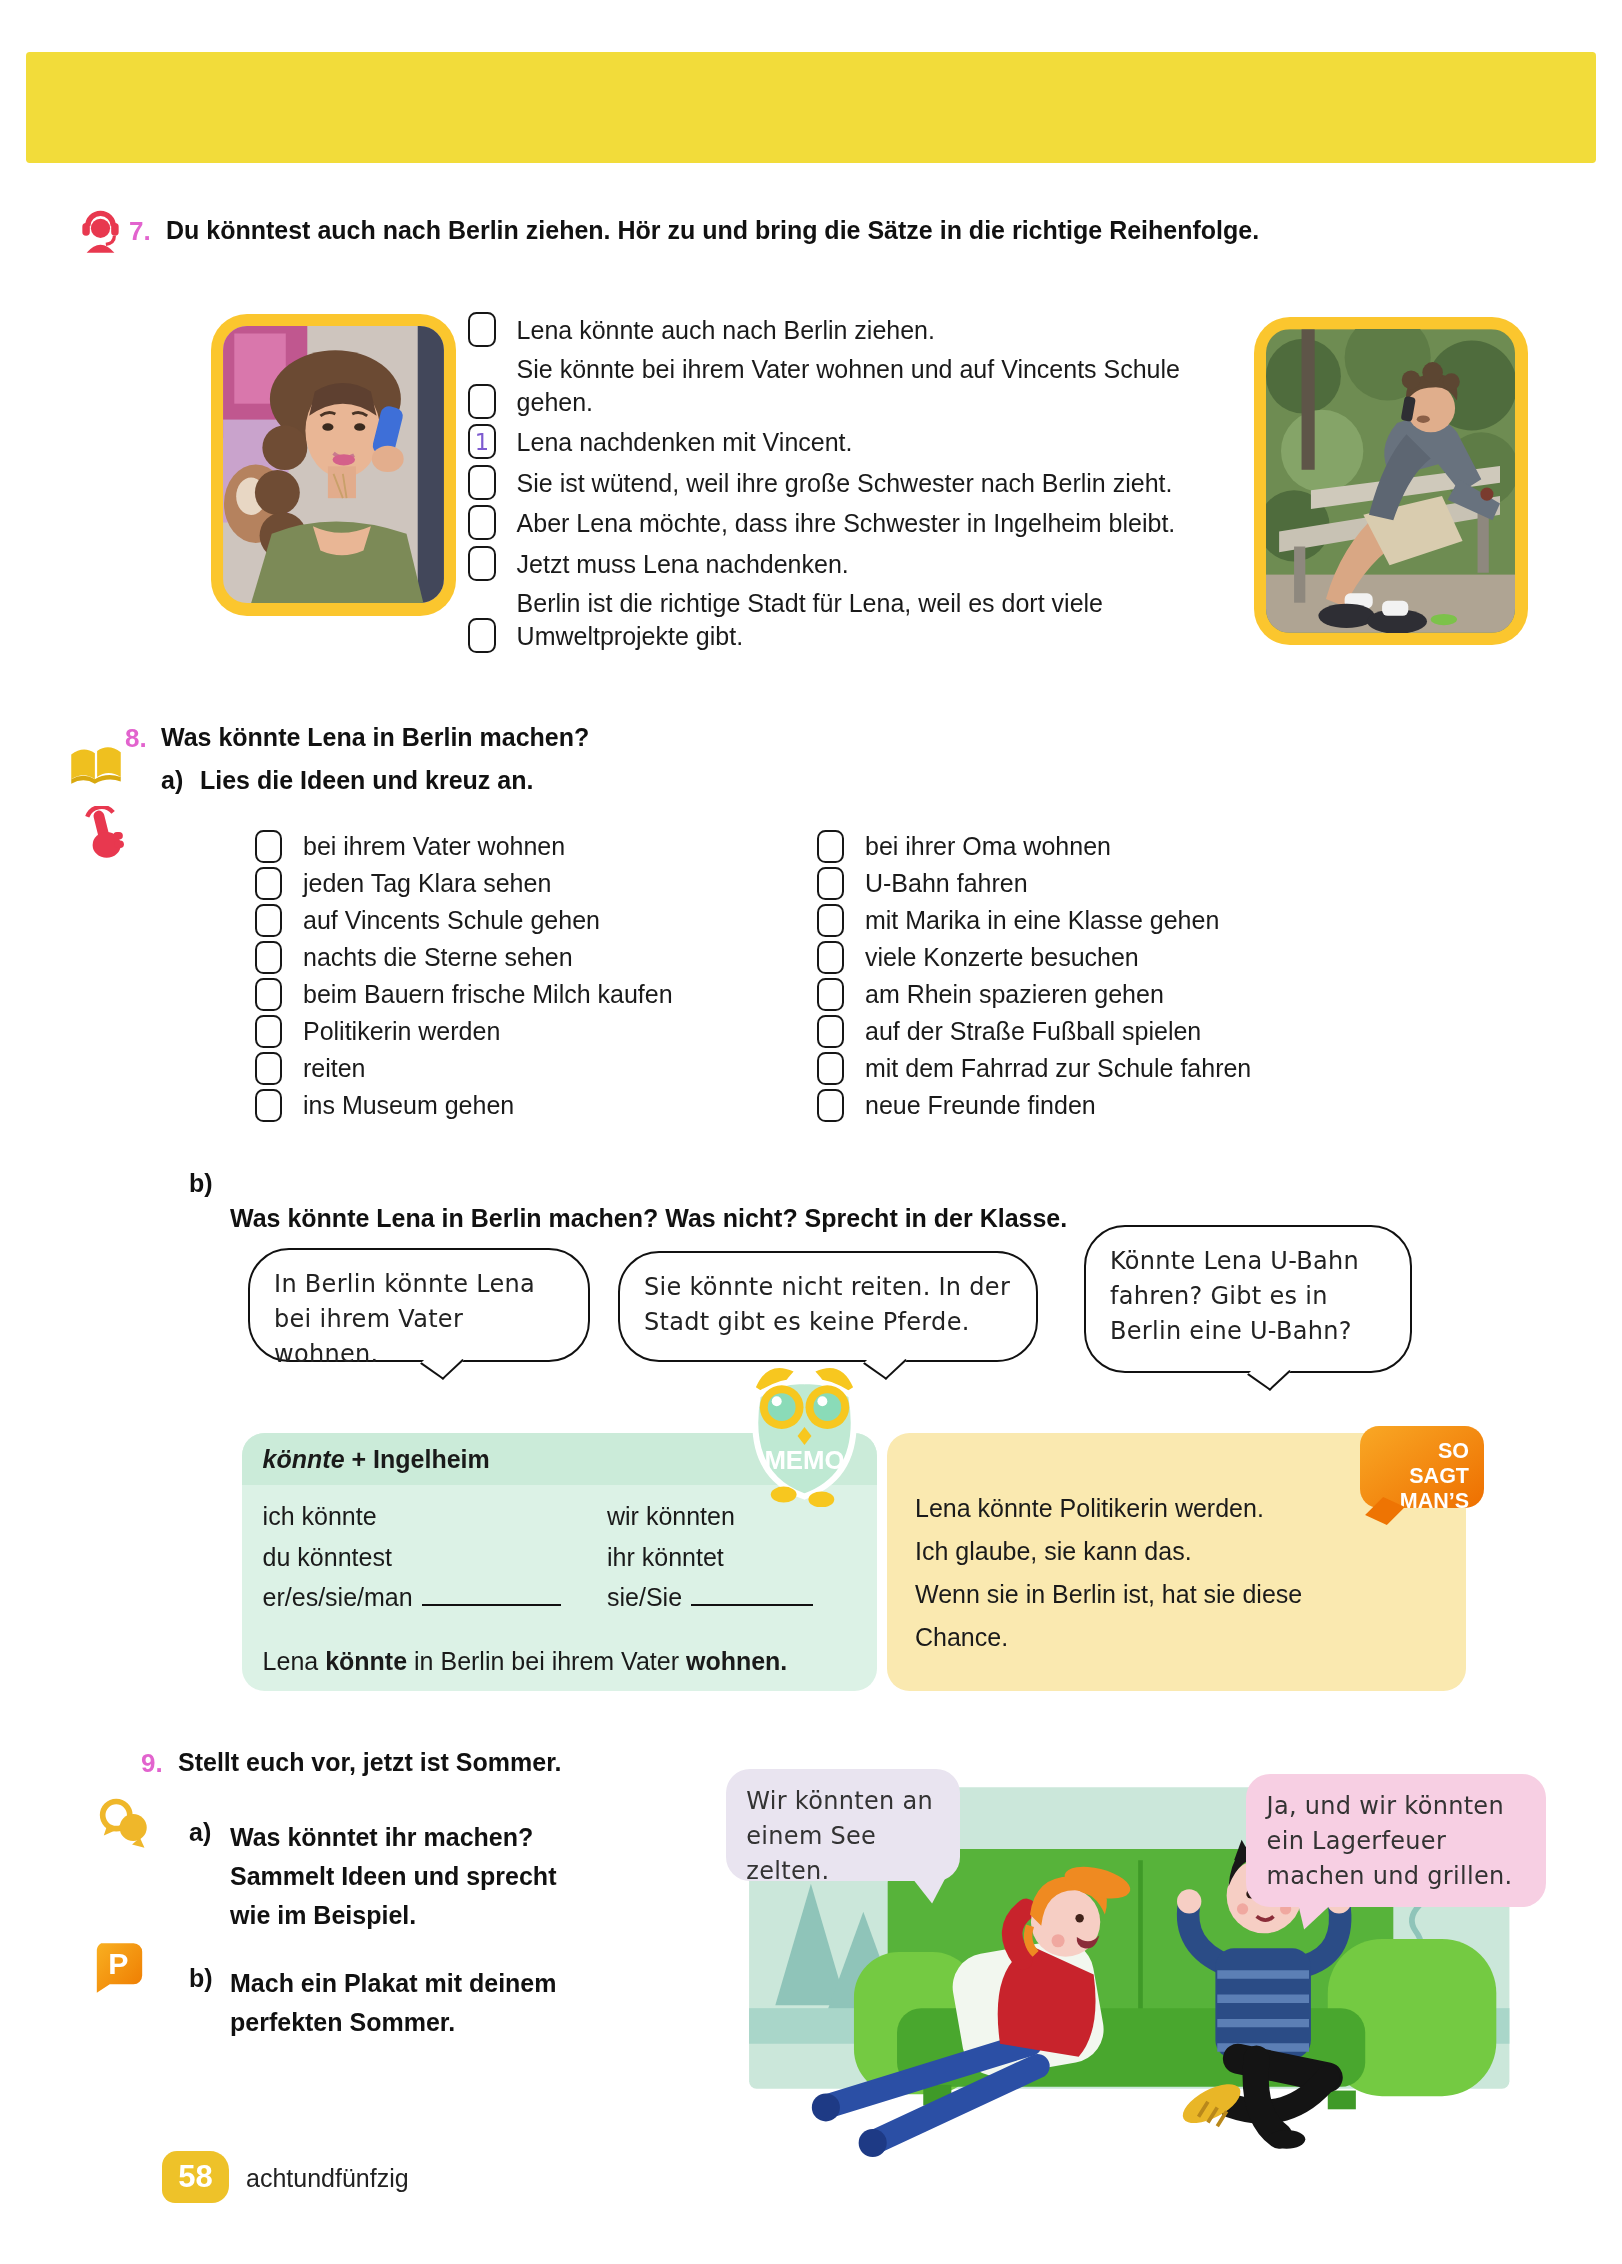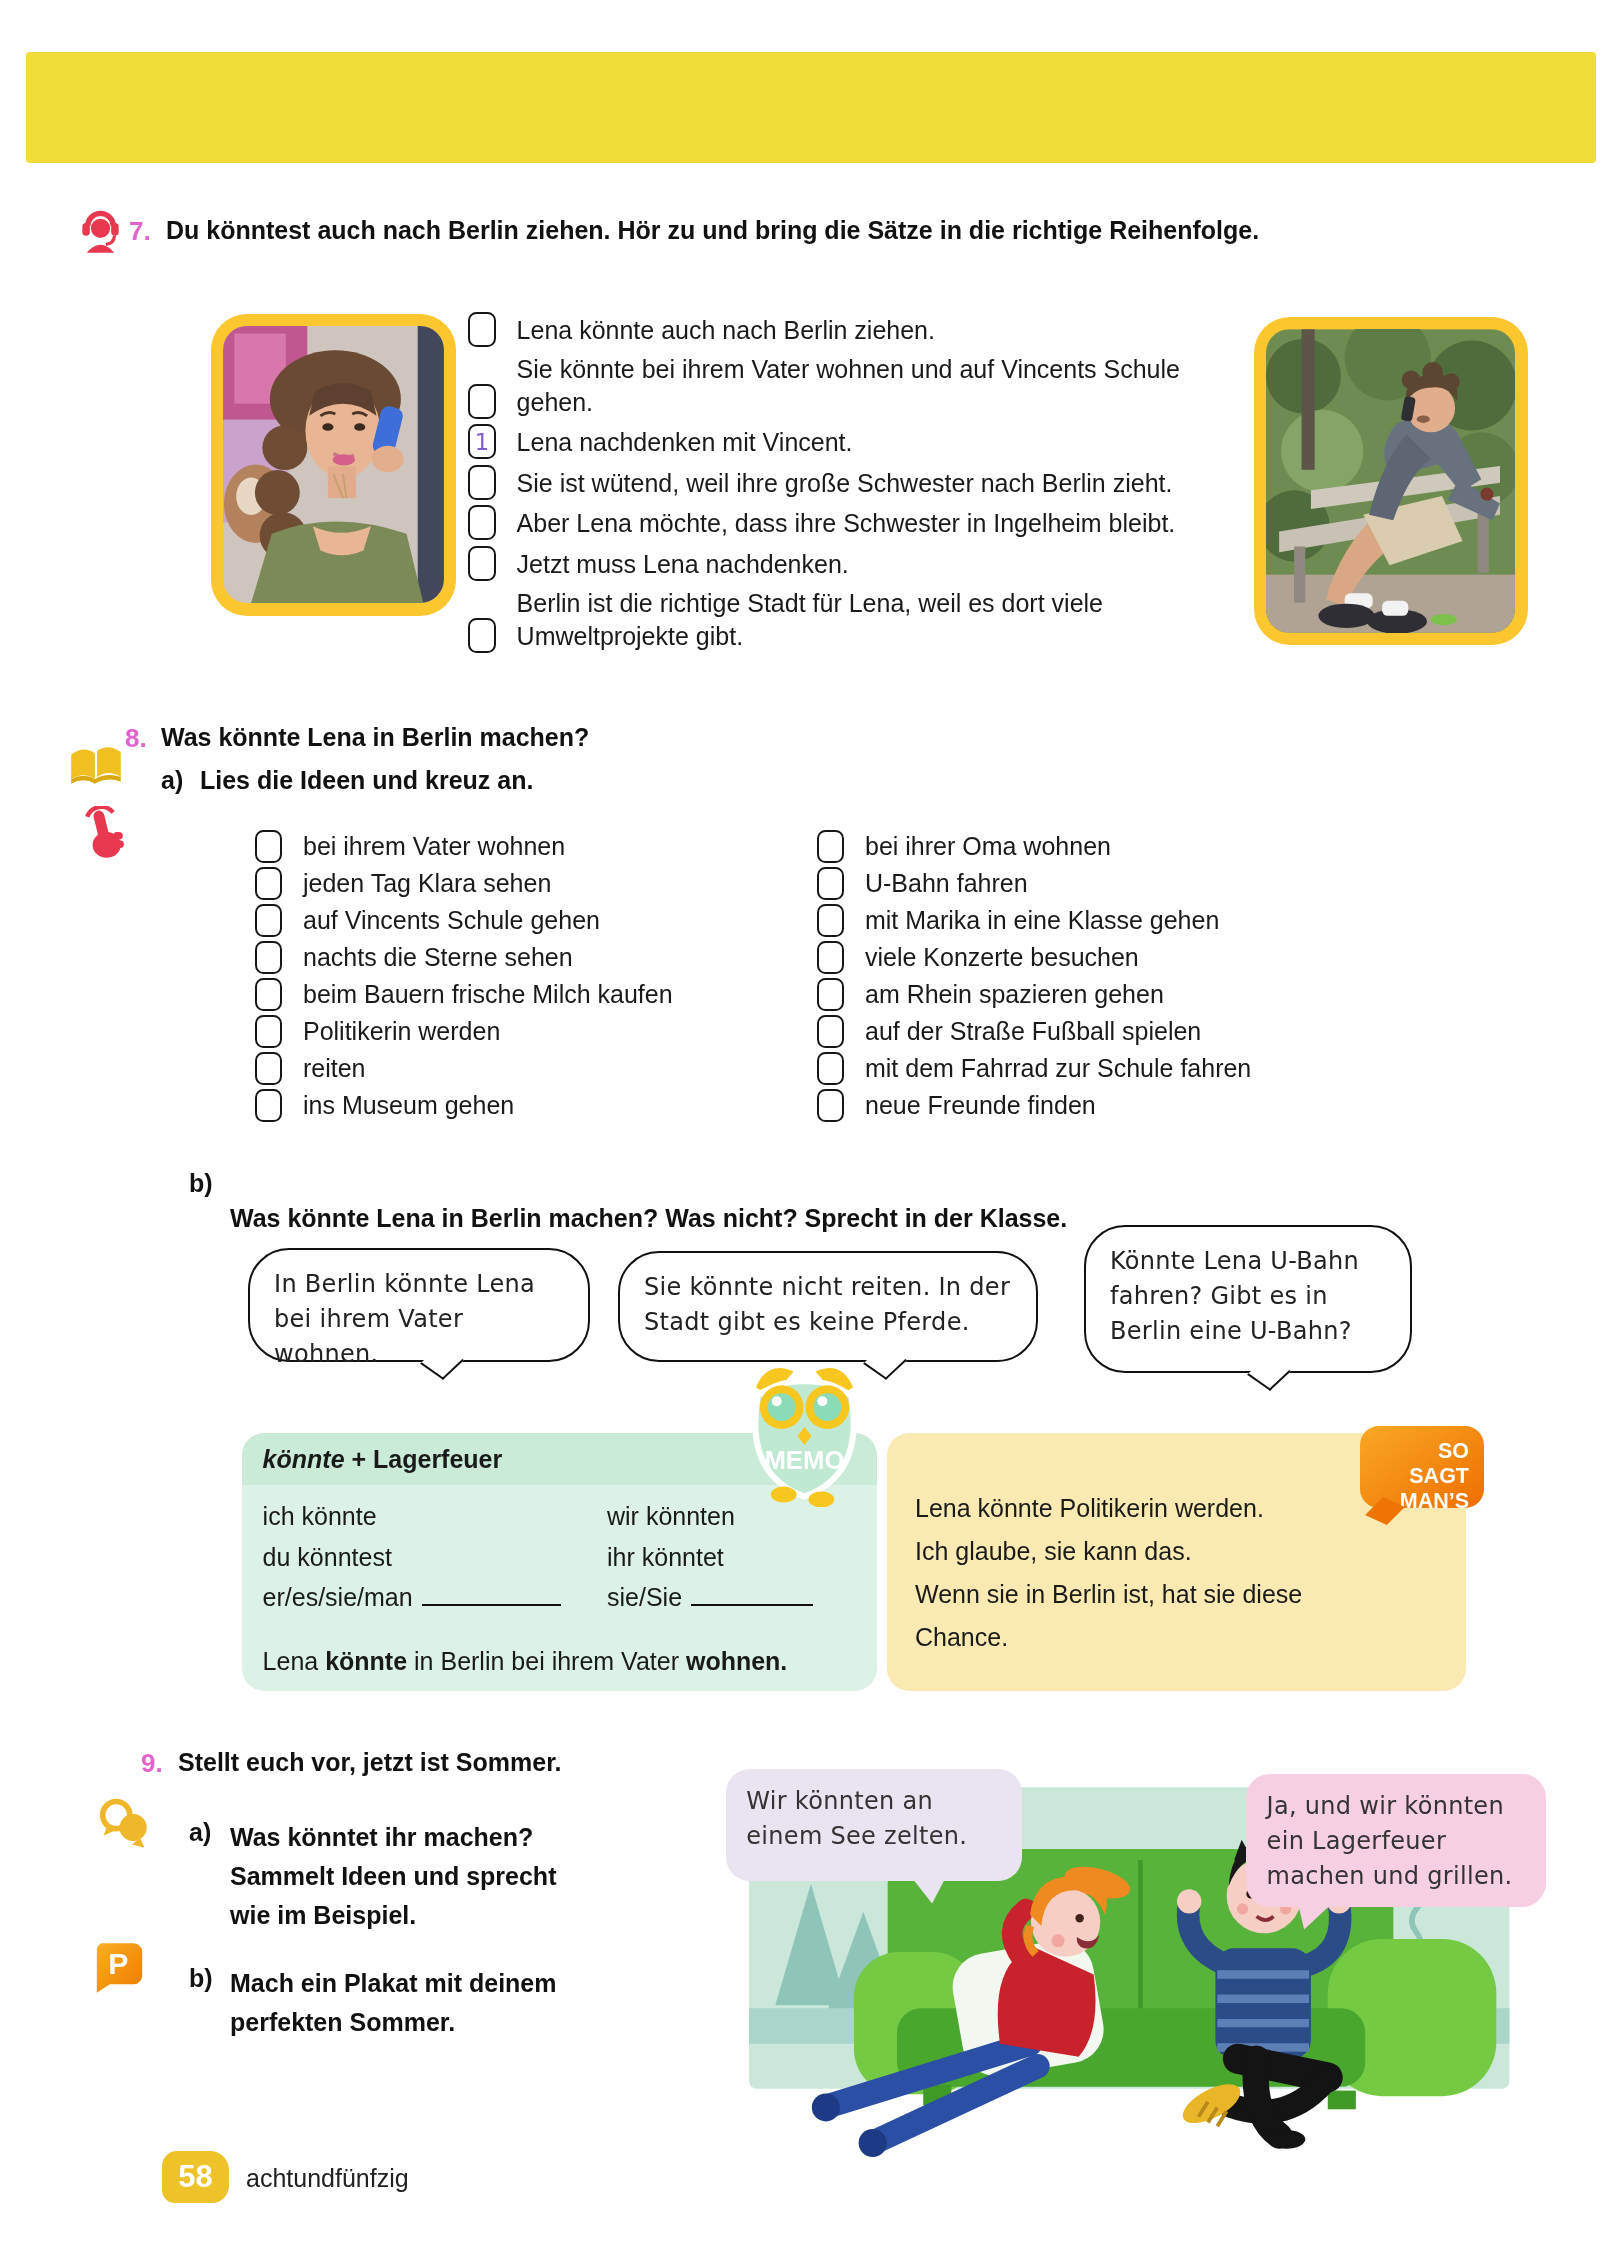--- a/index.html
+++ b/index.html
@@ -318,21 +318,21 @@
     <span class="btail" style="left:251px;"></span>
   </div>
   <div class="abs draw-bubble" style="left:1084px;top:1225px;width:328px;height:148px;">
     <span>Könnte Lena U-Bahn fahren? Gibt es in Berlin eine U-Bahn?</span>
     <span class="btail" style="left:169px;"></span>
   </div>
 
   <div class="abs memo-box" style="left:242px;top:1433px;width:635px;height:258px;">
     <div class="memo-head"></div>
     <div class="memo-head-text">
-      <span class="it">könnte</span><span> + Lagerfeuer</span>
+      <span class="it">könnte</span><span> + Ingelheim</span>
     </div>
     <div class="memo-line" style="left:20.6px;top:69px;">ich könnte</div>
     <div class="memo-line" style="left:365px;top:69px;">wir könnten</div>
     <div class="memo-line" style="left:20.6px;top:110px;">du könntest</div>
     <div class="memo-line" style="left:365px;top:110px;">ihr könntet</div>
     <div class="memo-line" style="left:20.6px;top:150px;">
       <span>er/es/sie/man</span><span class="blank" style="width:139px;"></span>
     </div>
     <div class="memo-line" style="left:365px;top:150px;">
       <span>sie/Sie</span><span class="blank" style="width:122px;"></span>
@@ -469,21 +469,21 @@
       <circle cx="603" cy="192" r="6" fill="#F0A8A0"></circle>
       <path d="M572 200 q10 8 18 0" stroke="#8A2C38" stroke-width="4" fill="none"></path>
       <path d="M552 352 L648 372" stroke="#141414" stroke-width="32" stroke-linecap="round"></path>
       <path d="M648 372 Q606 424 544 402" stroke="#141414" stroke-width="26" fill="none" stroke-linecap="round"></path>
       <ellipse cx="524" cy="400" rx="34" ry="15" fill="#E9B627" transform="rotate(-28 524 400)"></ellipse>
       <path d="M510 414 l10 -16 M520 420 l10 -16 M530 424 l10 -16" stroke="#B9881B" stroke-width="4"></path>
       <path d="M572 352 Q566 412 596 434" stroke="#141414" stroke-width="28" fill="none" stroke-linecap="round"></path>
       <ellipse cx="604" cy="438" rx="20" ry="10" fill="#141414"></ellipse>
     </svg>
 
-    <div class="flat-bubble lav" style="position:absolute;left:4.7px;top:40px;width:296px;height:112px;">
+    <div class="flat-bubble lav" style="position:absolute;left:4.7px;top:40px;width:234px;height:112px;">
       <span>Wir könnten an einem See zelten.</span>
       <span class="ltail" style="left:186px;background:#E9E4F0;clip-path:polygon(0 0,100% 0,60% 100%);"></span>
     </div>
     <div class="flat-bubble pnk" style="position:absolute;left:517px;top:45px;width:300px;height:133px;margin-left:8px;">
       <span>Ja, und wir könnten ein Lagerfeuer machen und grillen.</span>
       <span class="ltail" style="left:52px;background:#F7CFE3;clip-path:polygon(0 0,100% 0,18% 100%);"></span>
     </div>
   </div>
 
   <div class="abs page-badge" style="left:162px;top:2151px;width:67px;height:52px;">

